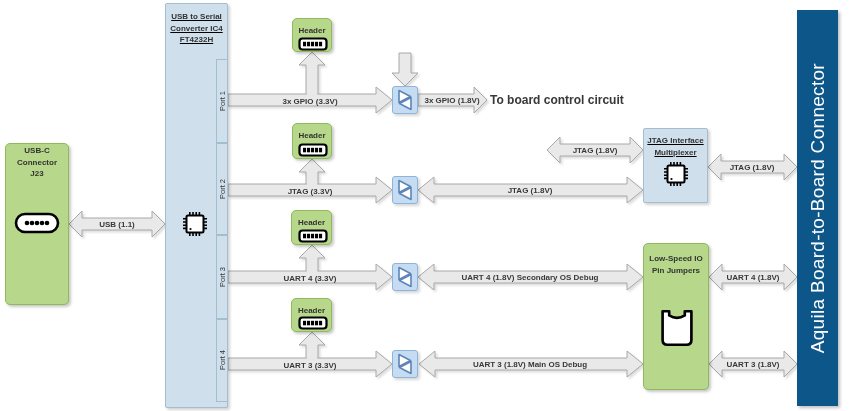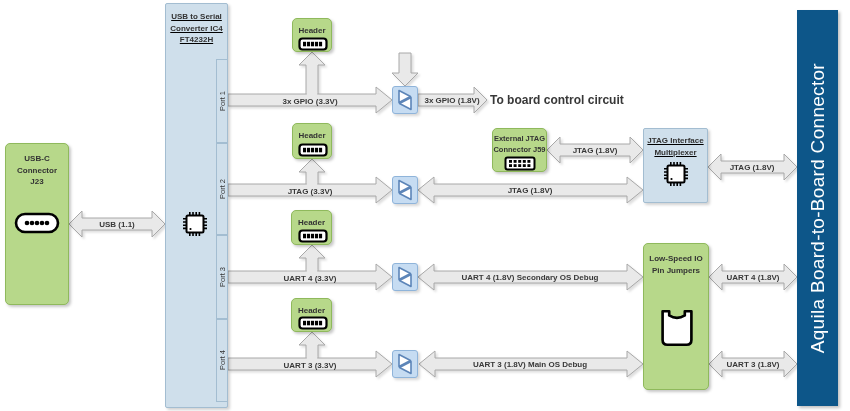--- a/index.html
+++ b/index.html
@@ -4,21 +4,21 @@
 <style>
   * { margin:0; padding:0; box-sizing:border-box; }
   html,body { background:#ffffff; }
   body { font-family:"Liberation Sans", sans-serif; }
   #canvas { position:relative; width:850px; height:411px; background:#fff; overflow:hidden; }
   #arrows { position:absolute; left:0; top:0; filter:drop-shadow(2px 2px 1px rgba(0,0,0,0.13)); }
   .box { position:absolute; border-radius:5px; box-shadow:2px 2px 3px rgba(0,0,0,0.22); }
   .green { background:var(--green-fill); border:1px solid var(--green-border); }
   .blue  { background:var(--blue-fill);  border:1px solid var(--blue-border); border-radius:2px;text-decoration:underline; }
   .title { font-size:8px; font-weight:bold; color:#333; text-align:center; white-space:pre-line; line-height:1.45; }
-  .pt9 { padding-top:9px; } .pt6 { padding-top:6px; } .pt4 { padding-top:4px; } .pt7 { padding-top:7px; }
+  .pt9 { padding-top:1px; } .pt6 { padding-top:6px; } .pt4 { padding-top:4px; } .pt7 { padding-top:7px; }
   .alabel { position:absolute; transform:translate(-50%,-50%); font-size:8px; font-weight:bold;
             color:#383838; white-space:nowrap; z-index:5; }
   .annot  { position:absolute; transform:translateY(-50%); font-size:12px; font-weight:bold;
             color:#383838; white-space:nowrap; z-index:5; }
   .portstrip { position:absolute; left:216px; width:12px; background:var(--blue-fill);
                border:1px solid var(--blue-border); display:flex; align-items:center; justify-content:center; }
   .vtext { writing-mode:vertical-rl; transform:rotate(180deg); font-size:7.5px; color:#333; white-space:nowrap; }
   .ls { position:absolute; width:26px; height:28px; background:var(--shifter-fill);
         border:1px solid var(--shifter-border); border-radius:3px; box-shadow:2px 2px 3px rgba(0,0,0,0.16); }
   .icon { position:absolute; }
@@ -161,37 +161,20 @@
       <polygon points="18,10.5 6.5,16.5 18,22.5" fill="#fff" stroke="#5c85b8" stroke-width="1.6" stroke-linejoin="round"></polygon>
     </svg>
   </div>
   <div class="ls" style="left:392px; top:350px;">
     <svg width="24" height="26" viewBox="0 0 24 26">
       <polygon points="6,3.5 17.5,9.5 6,15.5" fill="#fff" stroke="#5c85b8" stroke-width="1.6" stroke-linejoin="round"></polygon>
       <polygon points="18,10.5 6.5,16.5 18,22.5" fill="#fff" stroke="#5c85b8" stroke-width="1.6" stroke-linejoin="round"></polygon>
     </svg>
   </div>
 
-  <div class="box green" style="left:492px; top:128px; width:55px; height:44px; padding-top:5px;">
-    <div class="title" style="font-size:7.5px;">External JTAG
-Connector J59</div>
-    <svg class="icon" style="left:11px; top:27px;" width="32" height="15" viewBox="0 0 32 15">
-      <rect x="1.5" y="1.5" width="29" height="12" rx="2" fill="#fff" stroke="#000" stroke-width="2"></rect>
-      <rect x="5" y="4" width="3" height="2.8" fill="#000"></rect>
-        <rect x="9.6" y="4" width="3" height="2.8" fill="#000"></rect>
-      <rect x="14.2" y="4" width="3" height="2.8" fill="#000"></rect>
-        <rect x="18.8" y="4" width="3" height="2.8" fill="#000"></rect>
-      <rect x="23.4" y="4" width="3" height="2.8" fill="#000"></rect>
-      <rect x="5" y="8.2" width="3" height="2.8" fill="#000"></rect>
-        <rect x="9.6" y="8.2" width="3" height="2.8" fill="#000"></rect>
-      <rect x="14.2" y="8.2" width="3" height="2.8" fill="#000"></rect>
-        <rect x="18.8" y="8.2" width="3" height="2.8" fill="#000"></rect>
-      <rect x="23.4" y="8.2" width="3" height="2.8" fill="#000"></rect>
-    </svg>
-  </div>
 
   <div class="box blue pt6" style="left:643px; top:128px; width:65px; height:75px; box-shadow:2px 2px 3px rgba(0,0,0,0.18);">
     <div class="title">JTAG Interface
 Multiplexer</div>
     <svg class="icon" style="left:17px; top:30px;" width="30" height="30" viewBox="0 0 30 30">
       <line x1="9" y1="5" x2="21.5" y2="5" stroke="#000" stroke-width="4" stroke-dasharray="1.6 1.6"></line>
       <line x1="9" y1="25" x2="21.5" y2="25" stroke="#000" stroke-width="4" stroke-dasharray="1.6 1.6"></line>
       <line x1="5" y1="9" x2="5" y2="21.5" stroke="#000" stroke-width="4" stroke-dasharray="1.6 1.6"></line>
       <line x1="25" y1="9" x2="25" y2="21.5" stroke="#000" stroke-width="4" stroke-dasharray="1.6 1.6"></line>
       <rect x="6.5" y="6.5" width="17" height="17" rx="1.5" fill="#fff" stroke="#000" stroke-width="2"></rect>

